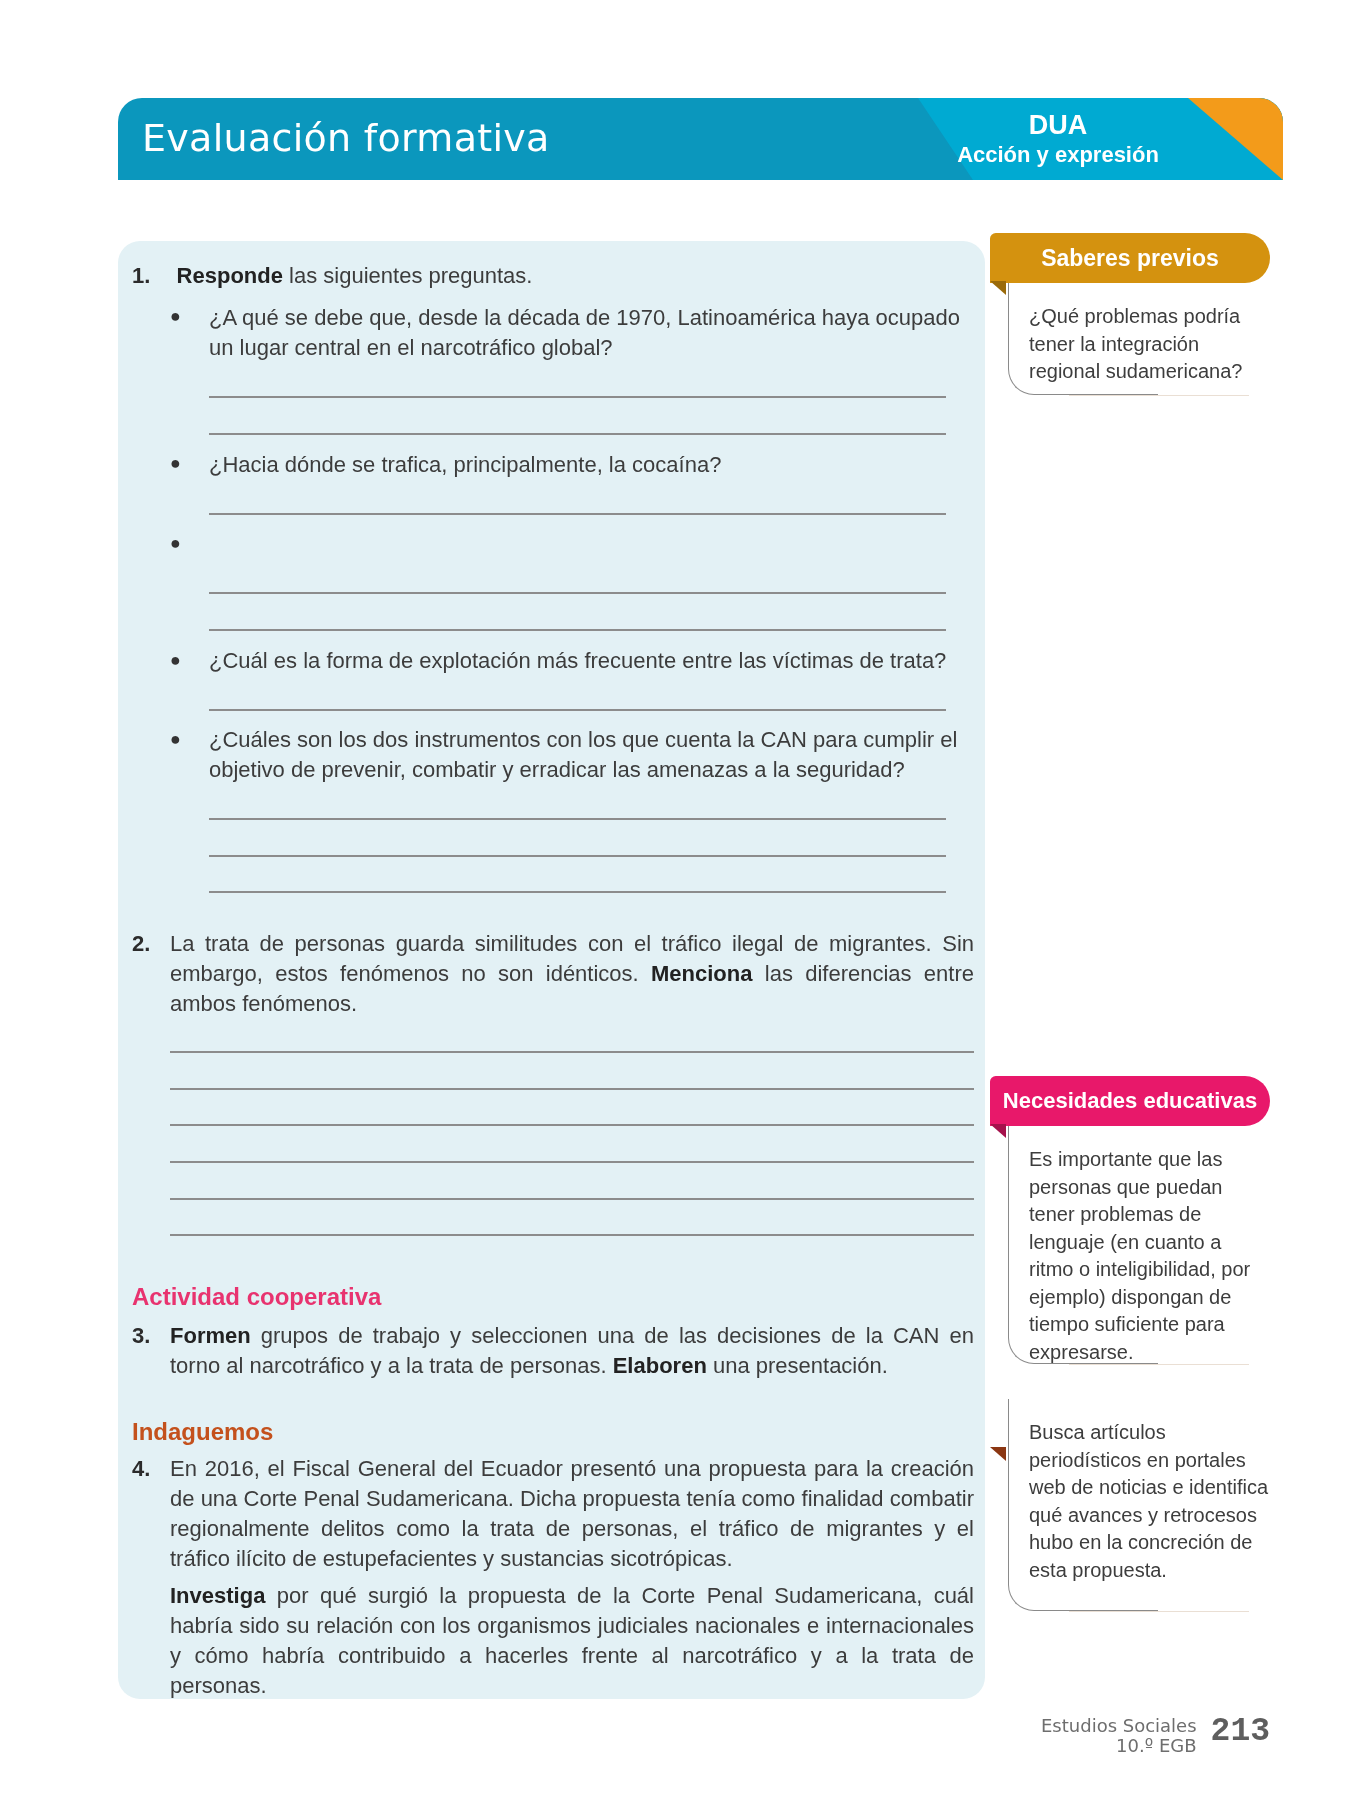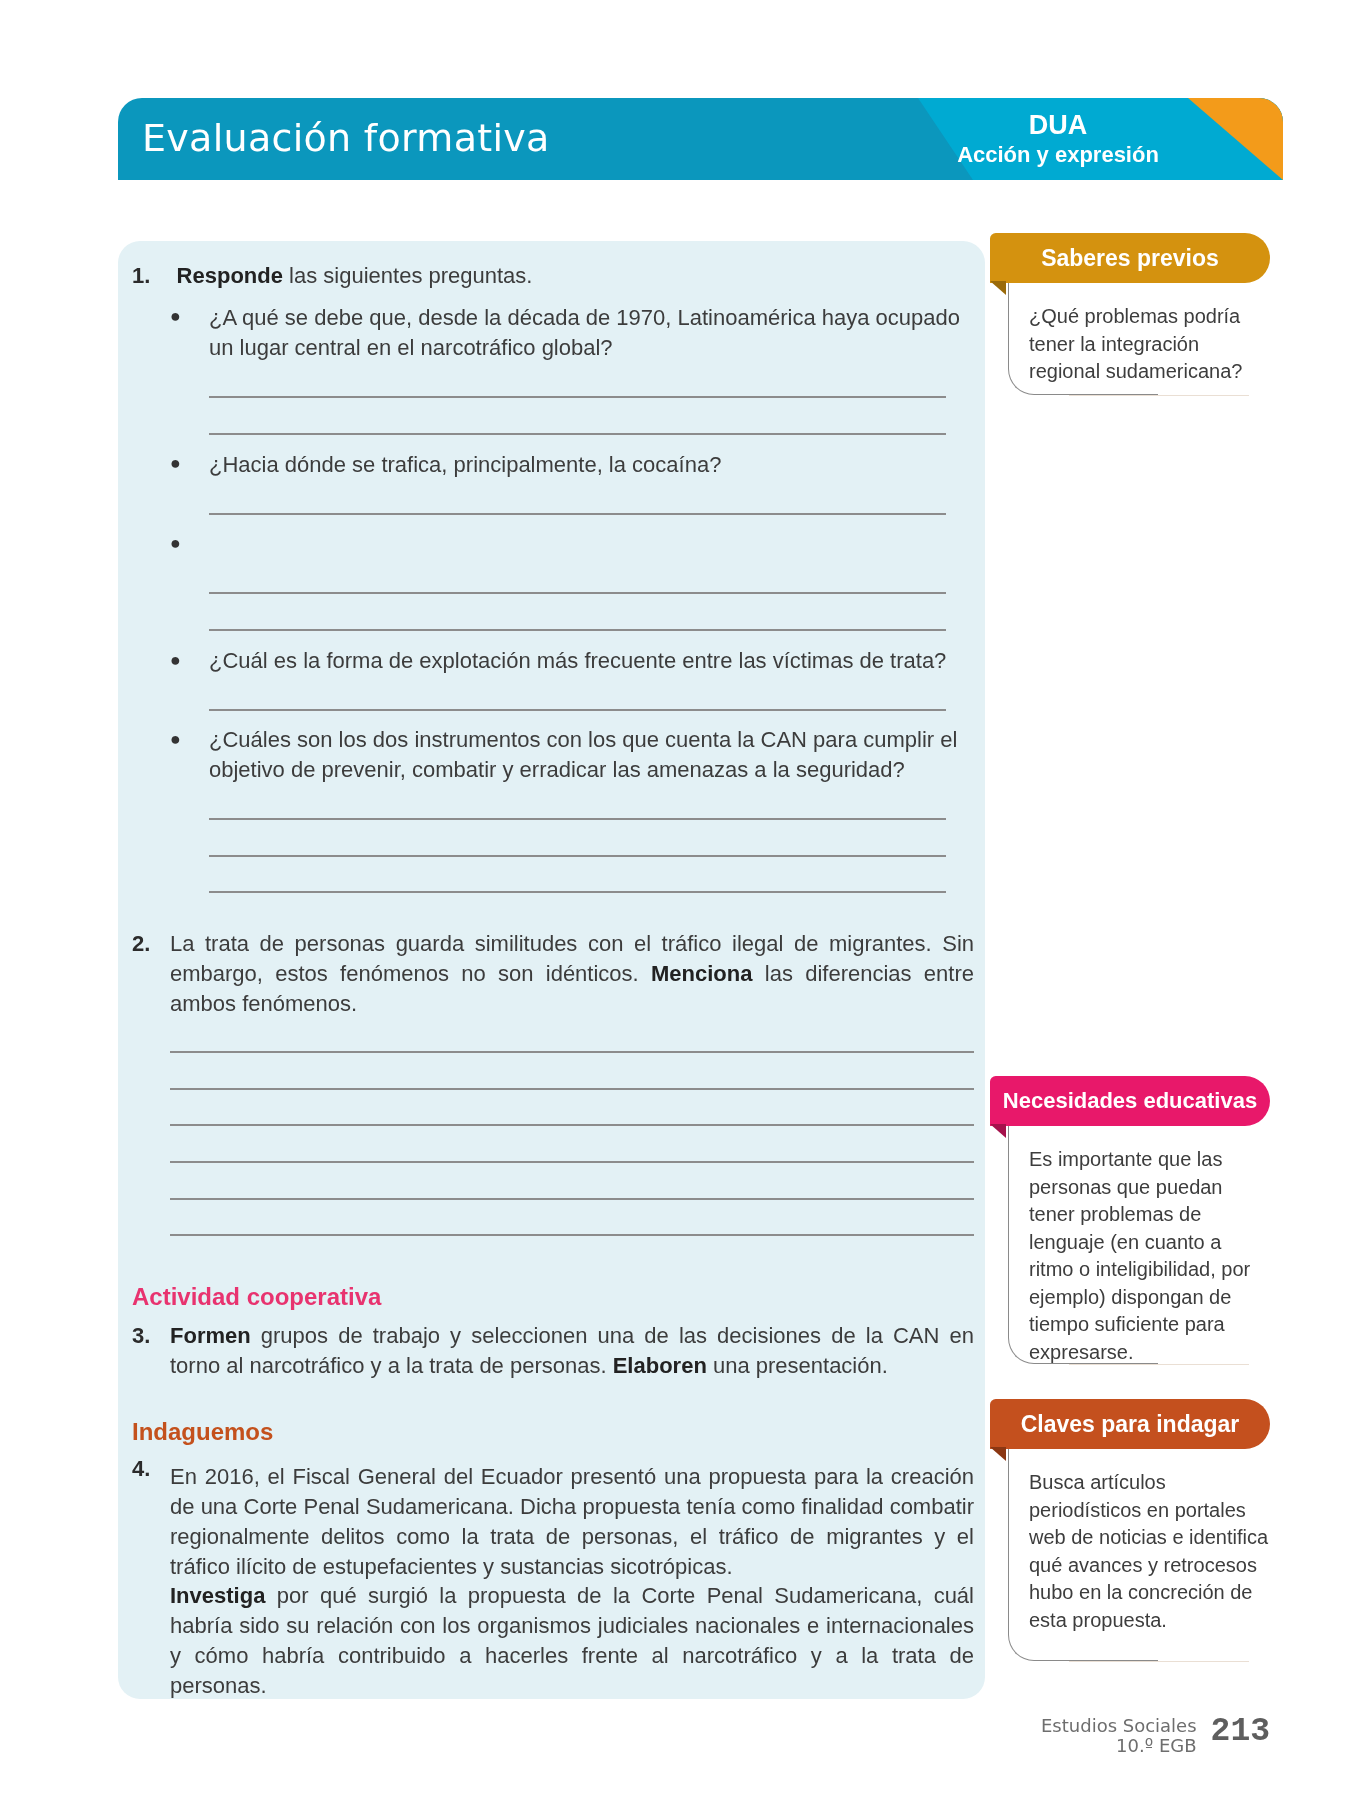--- a/index.html
+++ b/index.html
@@ -117,21 +117,21 @@
   <div class="line" style="left:52px; top:993px; width:804px;"></div>
 
   <div class="sec-title" style="left:14px; top:1042px; color:#e8336f;">Actividad cooperativa</div>
   <span class="q num" style="left:14px; top:1080px;">3.</span>
   <div class="q just" style="left:52px; top:1080px; width:804px;">
     <span class="b">Formen</span><span> grupos de trabajo y seleccionen una de las decisiones de la CAN en torno al narcotráfico y a la trata de personas. </span><span class="b">Elaboren</span><span> una presentación.</span>
   </div>
 
   <div class="sec-title" style="left:14px; top:1177px; color:#c4511c;">Indaguemos</div>
   <span class="q num" style="left:14px; top:1213px;">4.</span>
-  <div class="q just" style="left:52px; top:1213px; width:804px;margin-top:8px;">En 2016, el Fiscal General del Ecuador presentó una propuesta para la creación de una Corte Penal Sudamericana. Dicha propuesta tenía como finalidad combatir regionalmente delitos como la trata de personas, el tráfico de migrantes y el tráfico ilícito de estupefacientes y sustancias sicotrópicas.</div>
+  <div class="q just" style="left:52px; top:1213px; width:804px;">En 2016, el Fiscal General del Ecuador presentó una propuesta para la creación de una Corte Penal Sudamericana. Dicha propuesta tenía como finalidad combatir regionalmente delitos como la trata de personas, el tráfico de migrantes y el tráfico ilícito de estupefacientes y sustancias sicotrópicas.</div>
   <div class="q just" style="left:52px; top:1340px; width:804px;">
     <span class="b">Investiga</span><span> por qué surgió la propuesta de la Corte Penal Sudamericana, cuál habría sido su relación con los organismos judiciales nacionales e internacionales y cómo habría contribuido a hacerles frente al narcotráfico y a la trata de personas.</span>
   </div>
 </div>
 
 <div class="side" style="top:233px;">
   <div class="tab" style="background:#d4920f;">Saberes previos</div>
   <div class="fold" style="background:#9a6a0a;"></div>
   <div class="body" style="height:112px;">
     <div class="txt">¿Qué problemas podría tener la integración regional sudamericana?</div>
@@ -142,21 +142,20 @@
 <div class="side" style="top:1076px;">
   <div class="tab" style="background:#e8186a; font-size:22px;">Necesidades educativas</div>
   <div class="fold" style="background:#a5124c;"></div>
   <div class="body" style="height:238px;">
     <div class="txt">Es importante que las personas que puedan tener problemas de lenguaje (en cuanto a ritmo o inteligibilidad, por ejemplo) dispongan de tiempo suficiente para expresarse.</div>
     <div class="rule"></div>
   </div>
 </div>
 
 <div class="side" style="top:1399px;">
-  <div class="tab" style="background:#c4501e;">Claves para indagar</div>
   <div class="fold" style="background:#8b3612;"></div>
   <div class="body" style="height:212px;">
     <div class="txt">Busca artículos periodísticos en portales web de noticias e identifica qué avances y retrocesos hubo en la concreción de esta propuesta.</div>
     <div class="rule"></div>
   </div>
 </div>
 
 <div class="footer">
   <div class="lbl">
     <div>Estudios Sociales</div>

